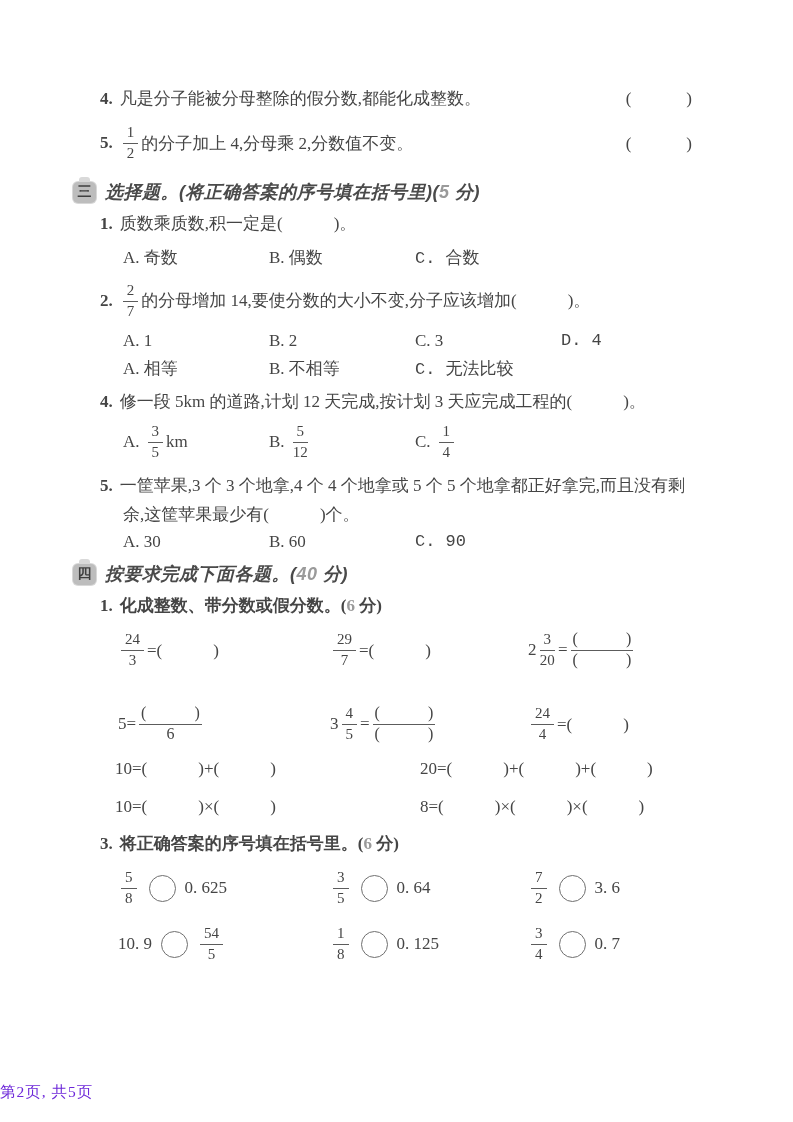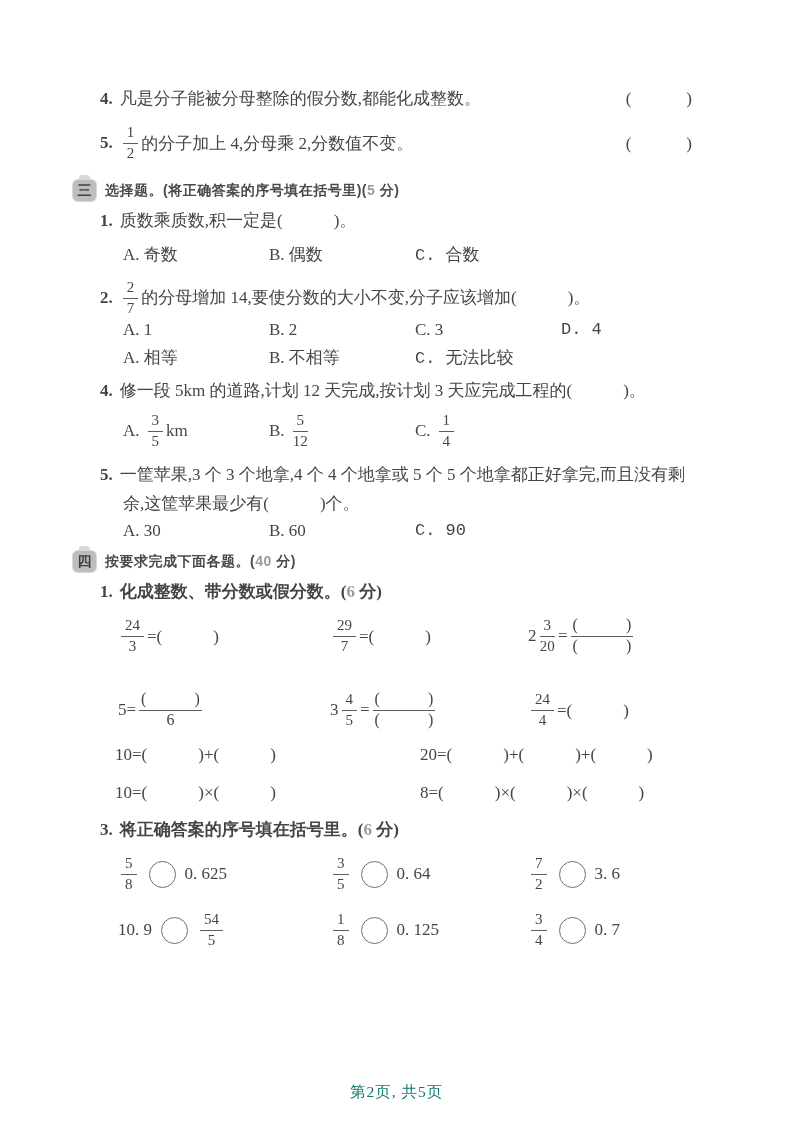--- a/index.html
+++ b/index.html
@@ -32,21 +32,21 @@
     color:#3f3f3f;font-weight:bold;font-size:14px;
     font-family:"Liberation Sans","DejaVu Sans",sans-serif;
     box-shadow:0 0 0 1px #d8d8d8;
   }
   .badge::before{
     content:"";position:absolute;top:-5px;left:6px;right:6px;height:5px;
     background:#d9d9d9;border-radius:3px 3px 0 0;
   }
   .sec-title{
     font-family:"Liberation Sans","DejaVu Sans",sans-serif;
-    font-weight:bold;font-size:14px;color:#4a4a4a;letter-spacing:0.5px;
+    font-weight:bold;font-size:18px;color:#4a4a4a;letter-spacing:0.5px;font-style:italic;
   }
   .score{color:#9a9a9a;}
 
   
   .stem{line-height:28px;}
   .stem-frac{display:flex;align-items:center;line-height:22px;}
   .opts{display:flex;padding-left:23px;}
   .opt{width:146px;flex:none;}
   .opt:last-child{width:auto;font-family:Liberation Mono, monospace;}
   .opt-frac{display:flex;align-items:center;width:146px;flex:none;}
@@ -70,26 +70,26 @@
 
   .cmp-grid{display:grid;grid-template-columns:212px 198px 1fr;padding-left:18px;row-gap:8px;}
   .cmp-cell{display:flex;align-items:center;height:48px;}
   .cmp-circle{
     flex:none;width:25px;height:25px;border:1.4px solid #6f6f6f;border-radius:50%;
     margin:0 9px;background:#fff;
   }
 
   .footer{
     position:absolute;left:0;right:0;top:1082px;
-    text-align:center;font-size:15.5px;color:#0f766e;letter-spacing:1px;
+    font-size:15.5px;color:#6d28d9;letter-spacing:1px;
   }
 
   
   .mt6{margin-top:6px;}.mt8{margin-top:8px;}.mt10{margin-top:10px;}.mt14{margin-top:14px;}.mt2{margin-top:2px;}
-  .mt0{margin-top:0;}
+  .mt0{margin-top:8px;}
 </style>
 </head>
 <body>
 
 <div class="page">
   <div class="content">
 
     <div class="judge-row row">
       <div class="jtext">
         <span class="qno">4.</span>

